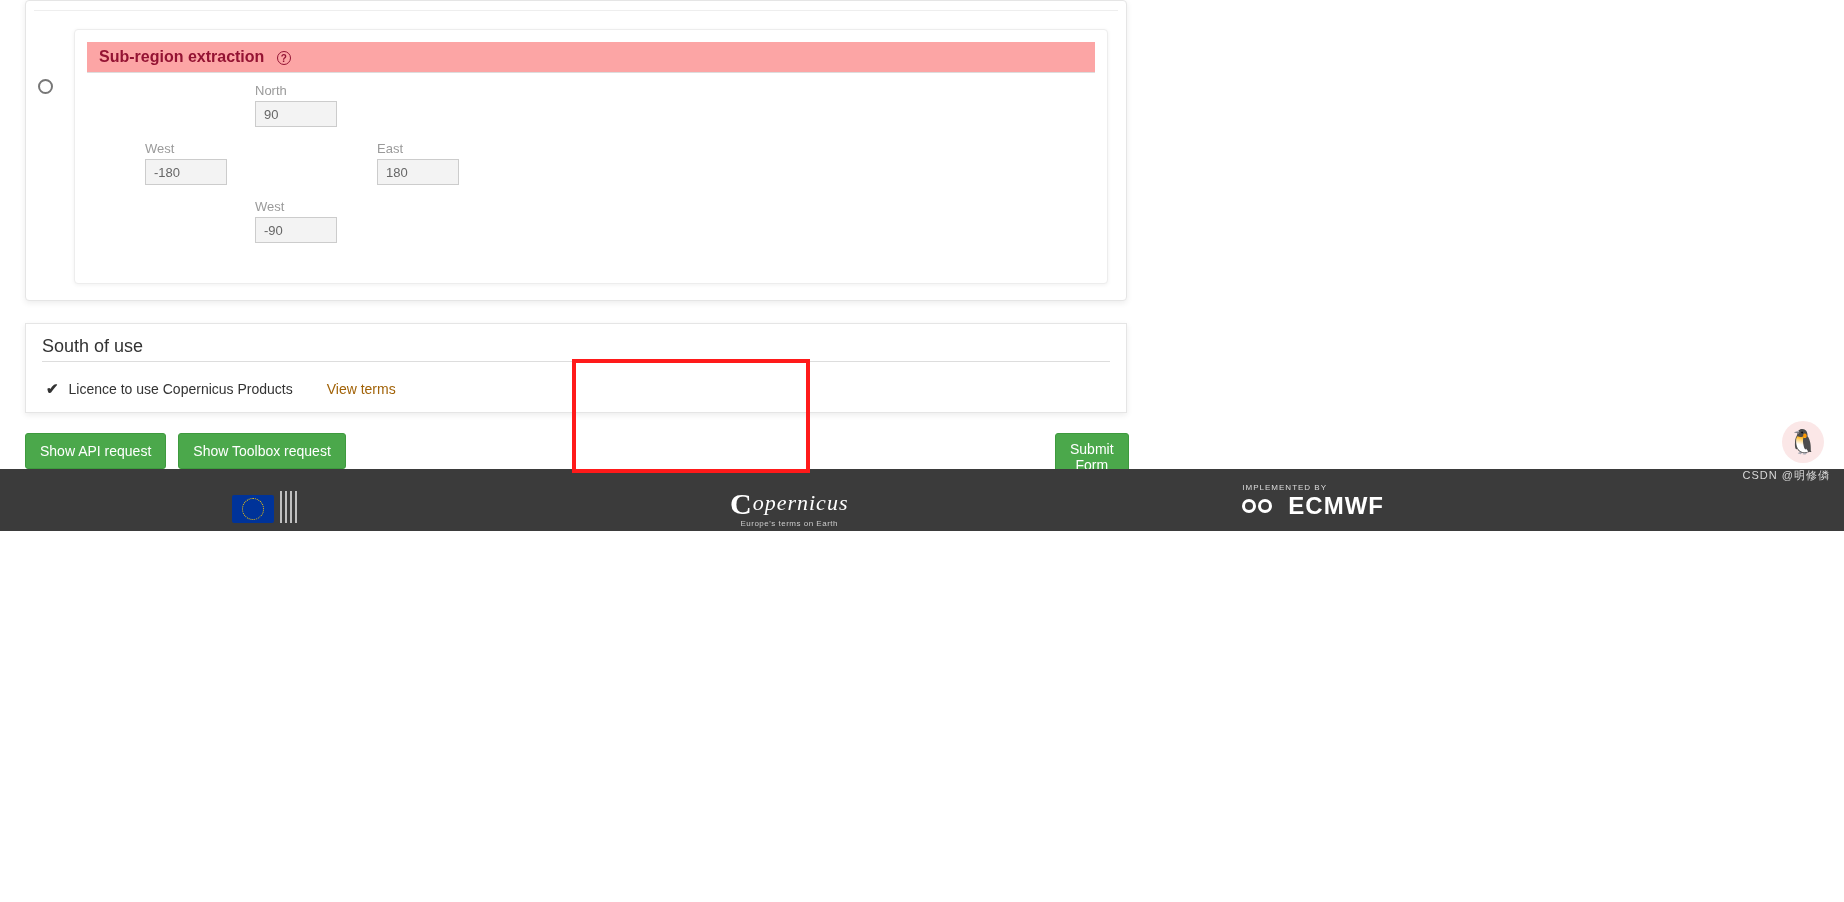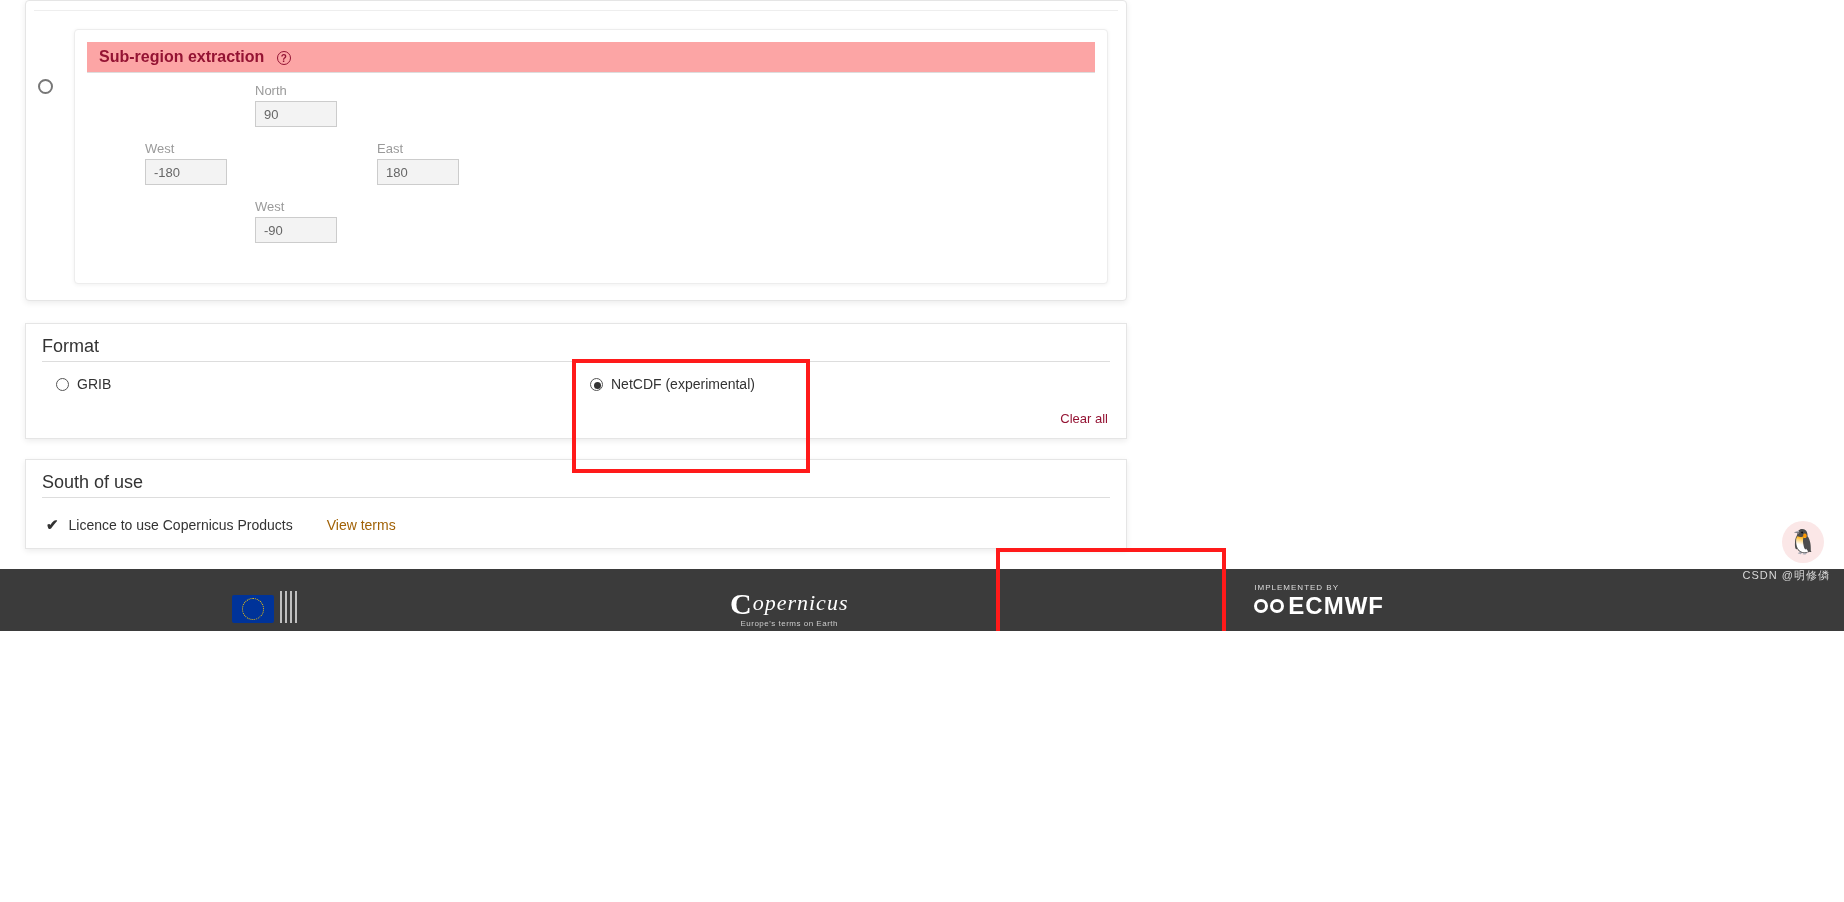--- a/index.html
+++ b/index.html
@@ -50,21 +50,21 @@
 .eu-flag { position: absolute; left: 232px; top: 22px; display: flex; align-items: flex-end; gap: 6px; }
 .flag { width: 42px; height: 28px; background: #003399; display: flex; align-items: center; justify-content: center; border-radius: 2px; }
 .stars { width: 22px; height: 22px; border: 1.5px dotted #ffcc00; border-radius: 50%; }
 .bars { width: 20px; height: 32px; background: repeating-linear-gradient(90deg, #bfbfbf 0 2px, transparent 2px 5px); }
 .copernicus { position: absolute; left: 730px; top: 18px; text-align: center; }
 .cop-logo { font-family: Georgia, serif; font-size: 22px; font-style: italic; letter-spacing: 1px; }
 .cop-c { font-size: 30px; font-weight: bold; font-style: normal; vertical-align: -4px; }
 .cop-sub { font-size: 8px; color: #ccc; letter-spacing: 0.5px; margin-top: -2px; }
 .ecmwf-block { position: absolute; right: 460px; top: 14px; }
 .impl { font-size: 8px; color: #ddd; letter-spacing: 1px; }
-.ecmwf { font-size: 24px; font-weight: 900; letter-spacing: 1px; display: flex; align-items: center; gap: 4px; }
+.ecmwf { font-size: 24px; font-weight: 900; letter-spacing: 1px; display: flex; align-items: center; gap: 16px; }
 .ec-icon { display: inline-flex; gap: 2px; }
 .ec-icon span { width: 14px; height: 14px; border: 3px solid #fff; border-radius: 50%; display: inline-block; }
 
 .hlbox { position: absolute; border: 4px solid #ff1a1a; pointer-events: none; }
 .hl1 { left: 572px; top: 359px; width: 238px; height: 114px; }
 .hl2 { left: 996px; top: 548px; width: 230px; height: 96px; }
 
 .mascot { position: absolute; right: 20px; bottom: 68px; width: 42px; height: 42px; background: #fbe7e7; border-radius: 50%; display: flex; align-items: center; justify-content: center; font-size: 24px; }
 .watermark { position: absolute; right: 14px; bottom: 48px; font-size: 11px; color: #d9d9d9; letter-spacing: 1px; }
 </style>
@@ -99,45 +99,35 @@
             <div class="coord-block south">
               <div class="coord-label">West</div>
               <input class="coord-input" disabled="" value="-90" style="">
             </div>
             <div class="coord-spacer"></div>
           </div>
         </div>
       </div>
     </div>
 
-    <div class="section-card">
-      <div class="section-title">Format</div>
-      <div class="radio-row">
-        <div class="radio-item">
-          <span class="rsmall"></span>
-          <span>GRIB</span>
-        </div>
-        <div class="radio-item">
-          <span class="rsmall checked"></span>
-          <span>NetCDF (experimental)</span>
-        </div>
-      </div>
-      <div style="height:32px;"></div>
-      <div class="clear-all">Clear all</div>
-    </div>
 
     <div class="section-card" style="padding-bottom:10px;">
       <div class="section-title">South of use</div>
       <div class="terms-row">
         <span class="check-icon">✔</span>
         <span>Licence to use Copernicus Products</span>
         <span class="view-terms">View terms</span>
       </div>
     </div>
 
+    <div class="btn-row" style="position:relative;height:36px;">
+      <button class="btn">Show API request</button>
+      <button class="btn">Show Toolbox request</button>
+      <button class="btn submit-btn" style="left:1030px;">Submit Form</button>
+    </div>
 
   </div>
 
 
   <div class="footer-bar">
     <div class="eu-flag">
       <div class="flag">
           <div class="stars"></div>
         </div>
       <div class="bars"></div>

